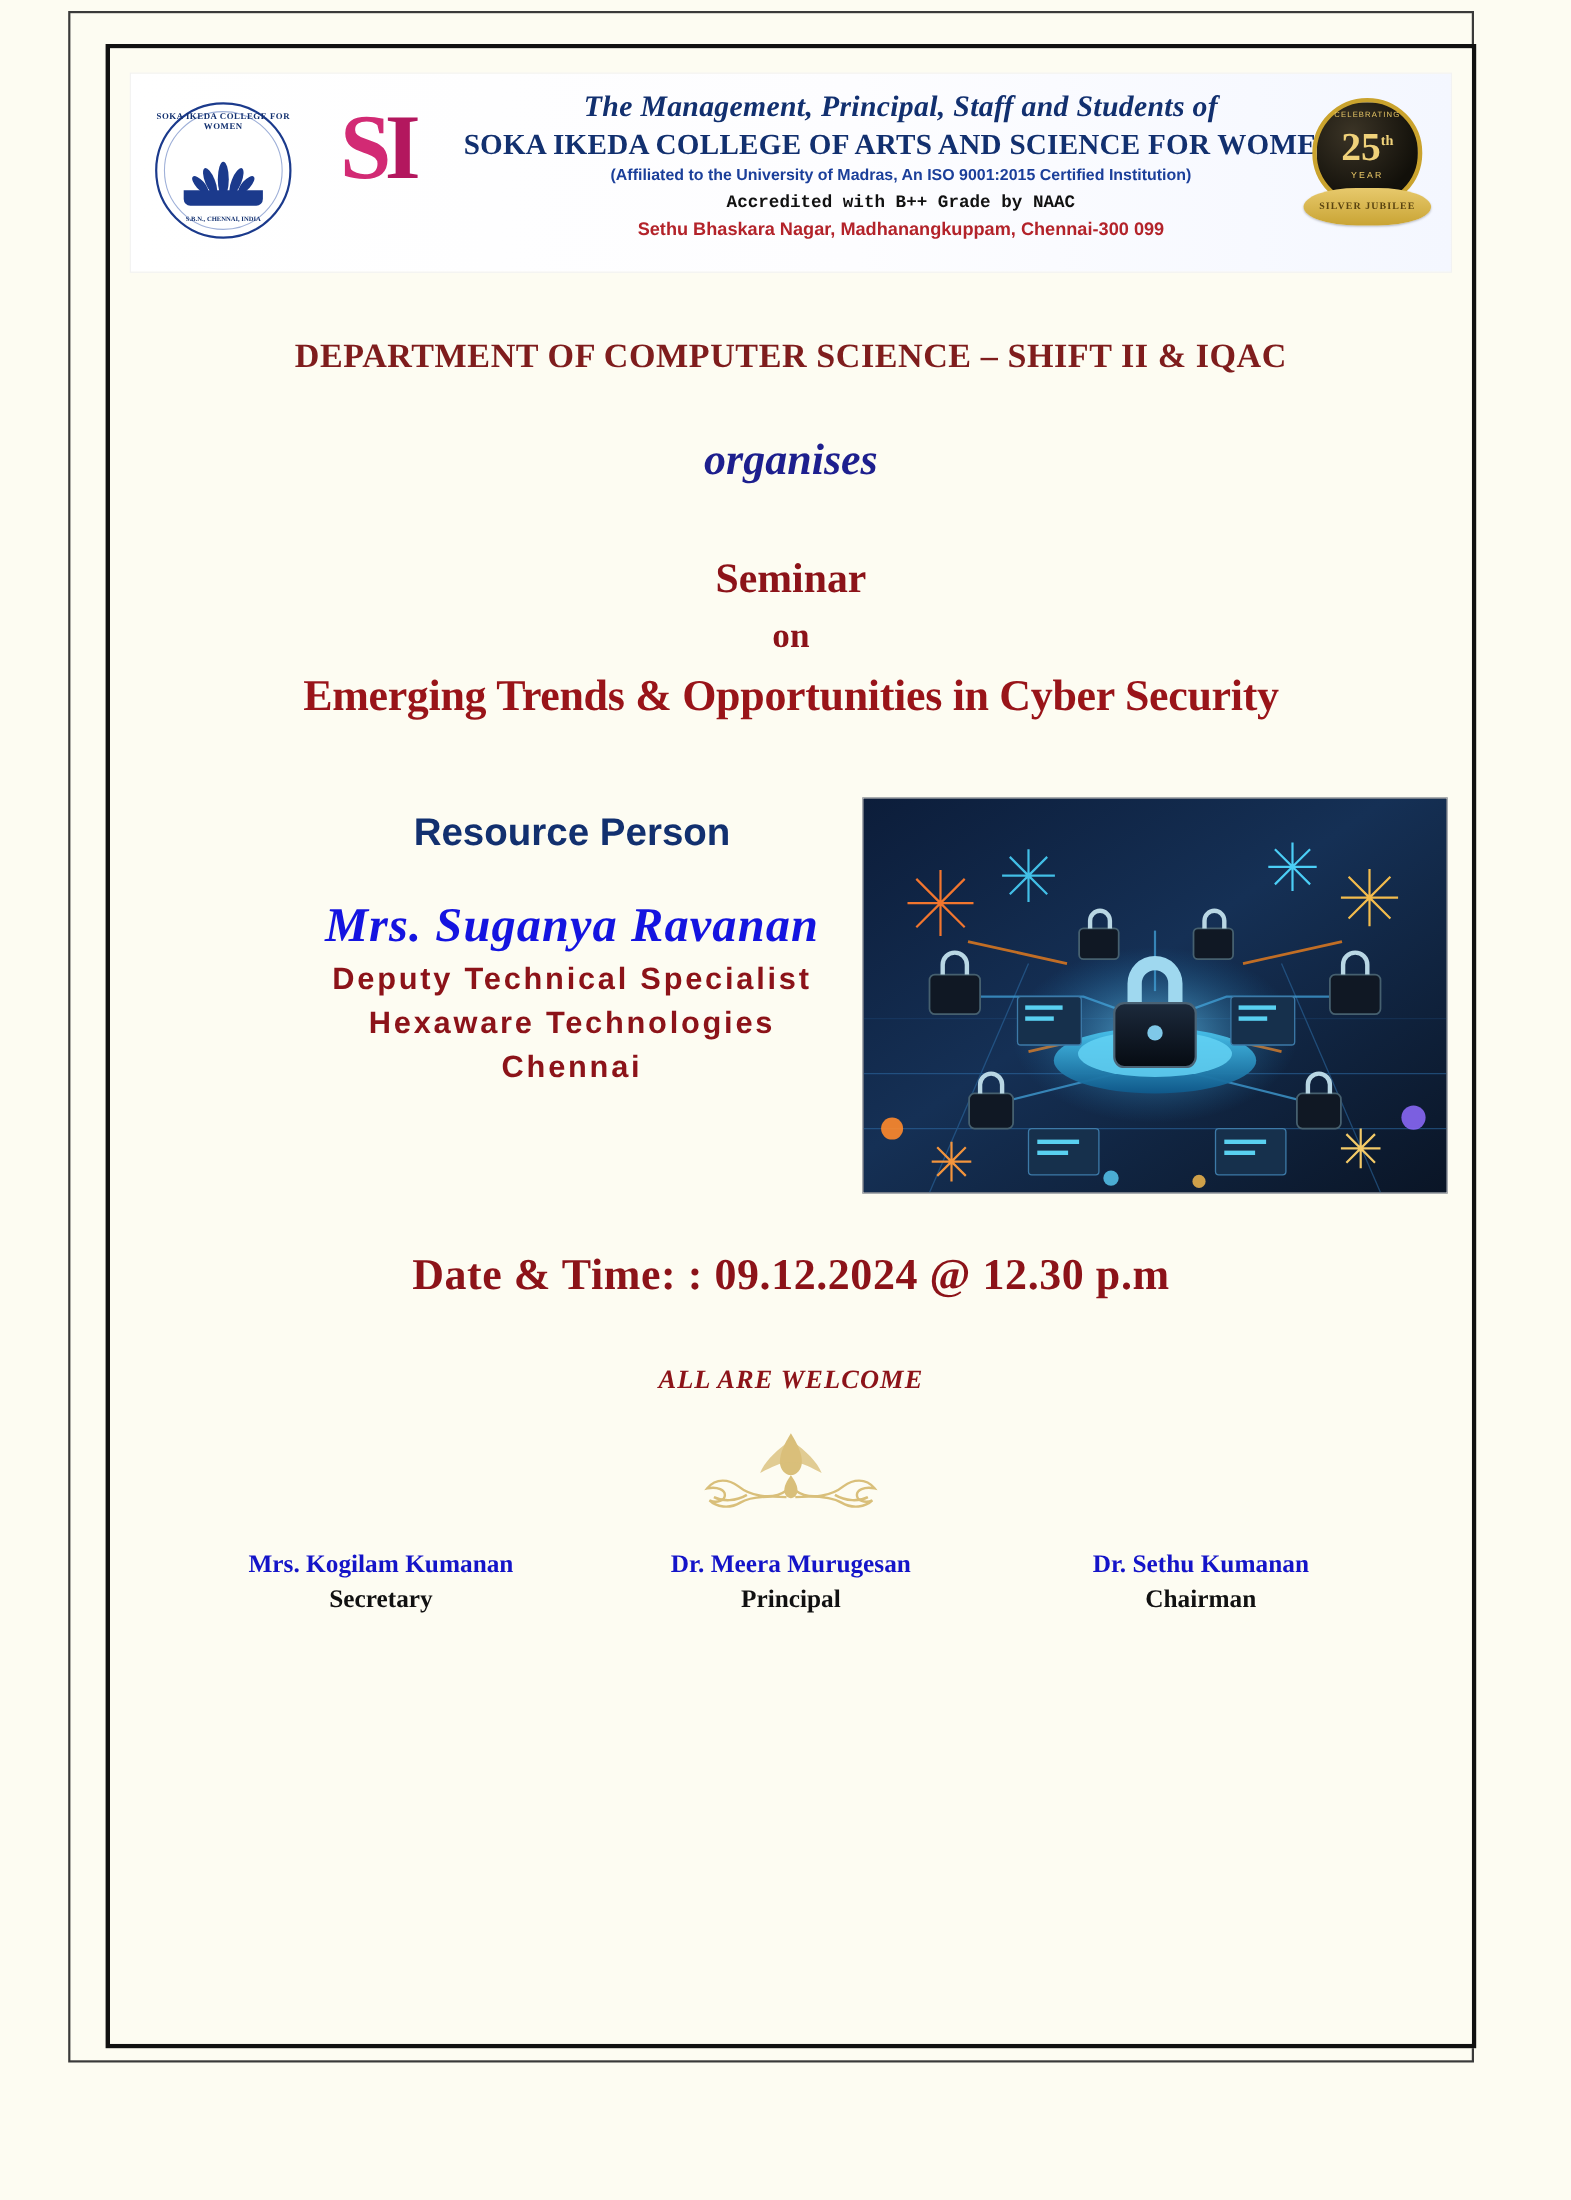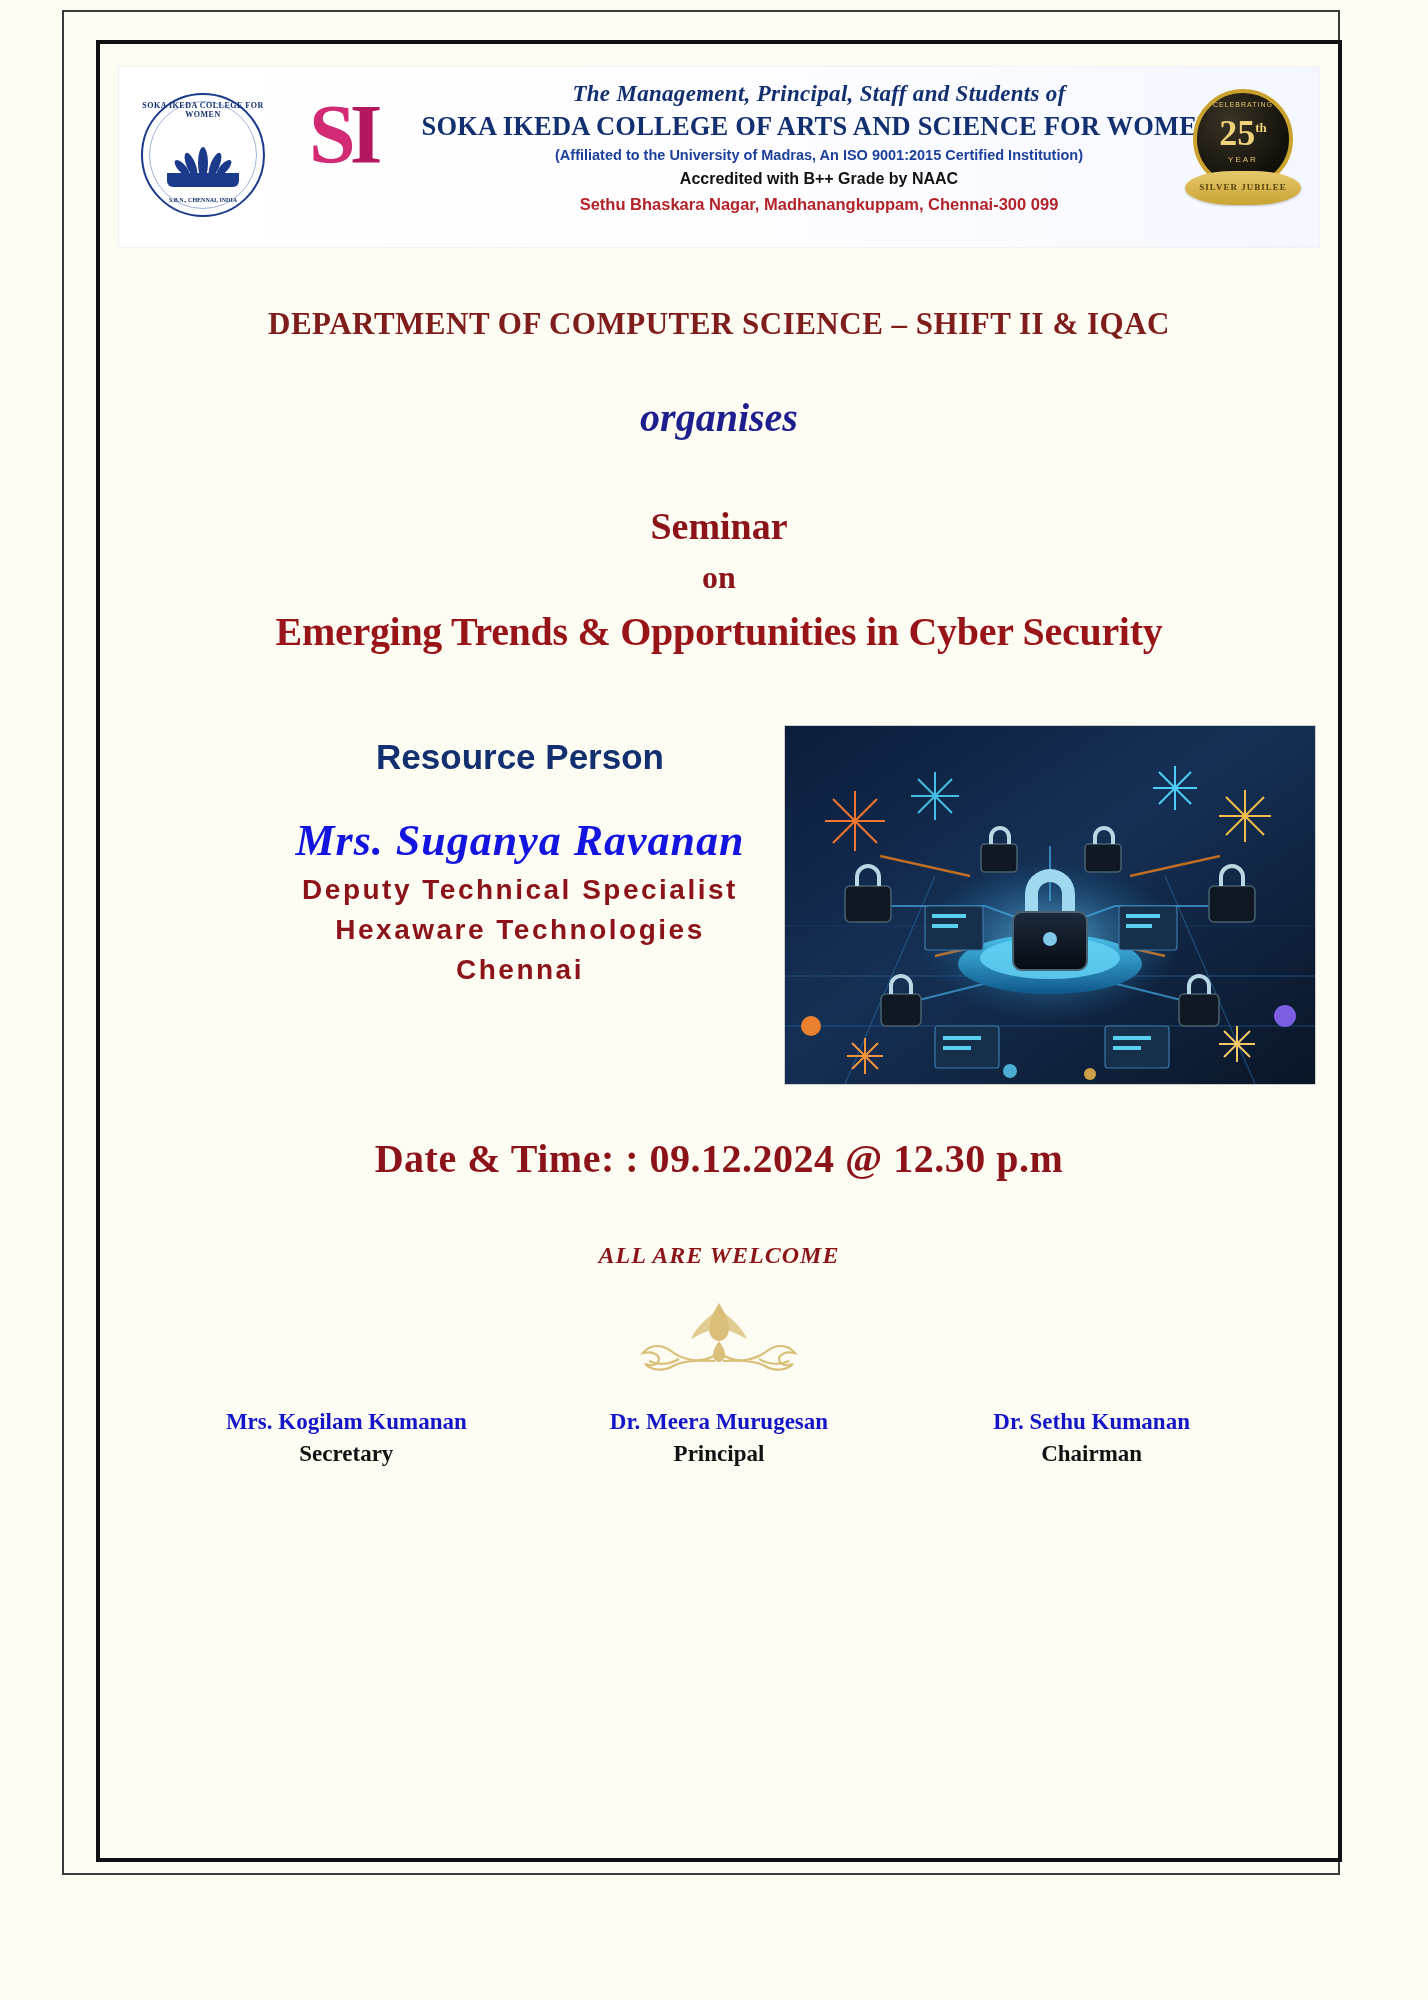--- a/index.html
+++ b/index.html
@@ -139,41 +139,41 @@
     position: absolute;
     left: 230px;
     top: 14px;
     width: 940px;
     text-align: center;
   }
   .hl1 {
     font-family: "Liberation Serif", serif;
     font-style: italic;
     font-weight: bold;
-    font-size: 23px;
+    font-size: 27px;
     color: #12306f;
     letter-spacing: 0.3px;
   }
   .hl2 {
     font-family: "Liberation Serif", serif;
     font-weight: bold;
     font-size: 26.5px;
     color: #12306f;
     margin-top: 4px;
     letter-spacing: 0.2px;
   }
   .hl3 {
     font-family: "Liberation Sans", sans-serif;
     font-weight: bold;
     font-size: 14.5px;
     color: #1b3f9a;
     margin-top: 5px;
   }
   .hl4 {
-    font-family: Liberation Sans, sans-serif;
+    font-family: Liberation Mono, monospace;
     font-weight: bold;
     font-size: 16px;
     color: #111111;
     margin-top: 7px;
   }
   .hl5 {
     font-family: "Liberation Sans", sans-serif;
     font-weight: bold;
     font-size: 16.5px;
     color: #b3232a;

